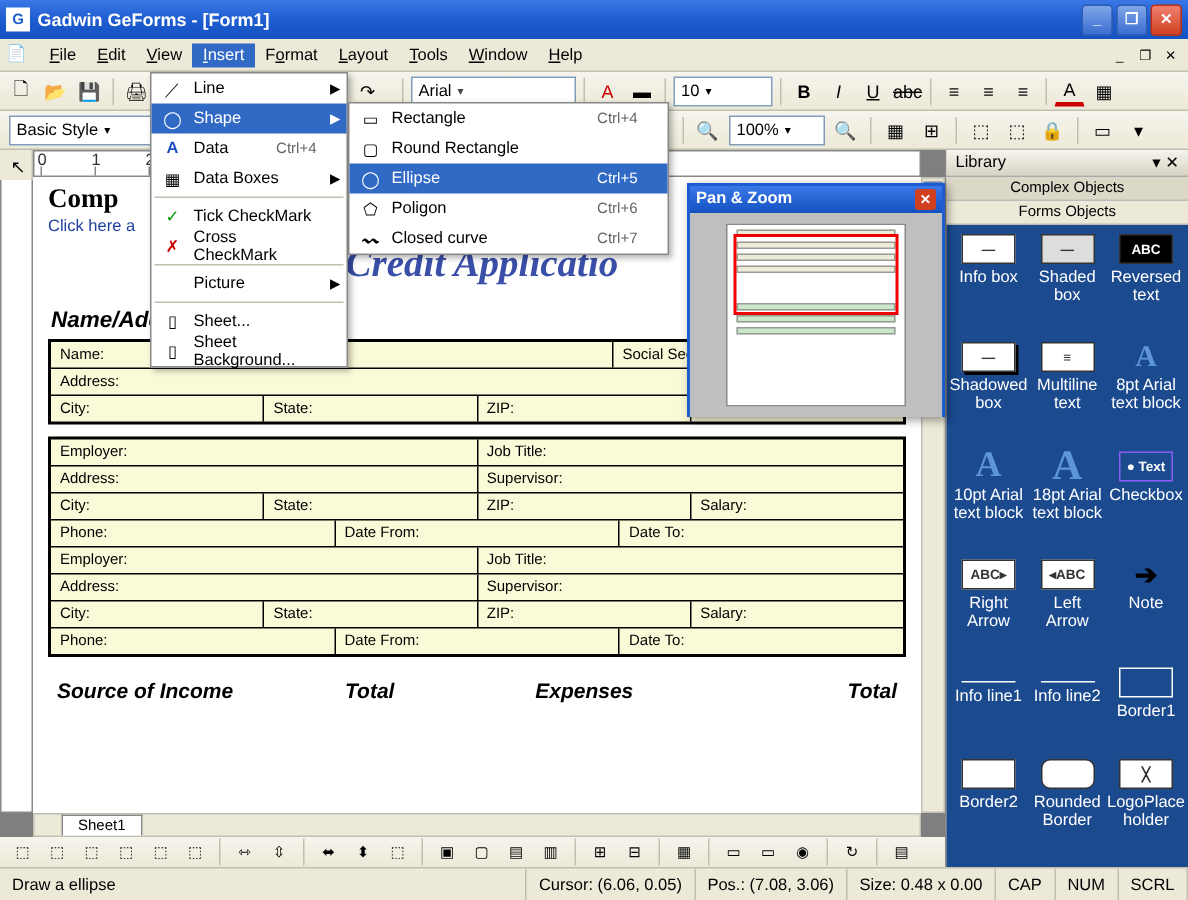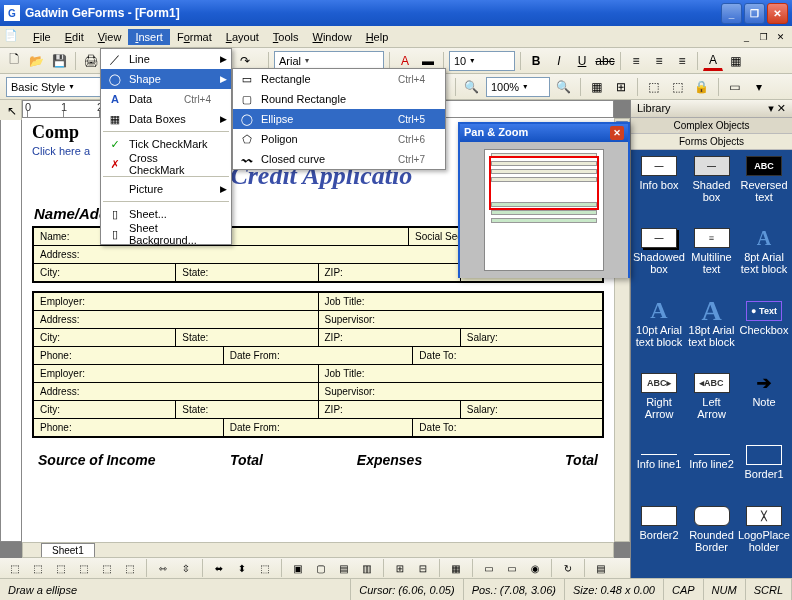--- a/index.html
+++ b/index.html
@@ -79,21 +79,21 @@
 .panzoom { position:absolute; top:122px; left:458px; width:172px; height:156px; border:2px solid #1e5dd0; background:#fff; z-index:90; box-shadow:2px 2px 6px rgba(0,0,0,0.4); }
 .pz-title { height:18px; background:linear-gradient(#3b78e7,#1552c1); color:#fff; font-size:10px; font-weight:bold; padding:2px 4px; display:flex; justify-content:space-between; }
 .pz-close { width:14px; height:14px; background:#d04020; color:#fff; display:inline-flex; align-items:center; justify-content:center; font-size:9px; cursor:pointer; border-radius:2px; }
 .pz-body { padding:6px; height:136px; background:#bfbfbf; display:flex; align-items:center; justify-content:center; }
 .pz-doc { width:120px; height:122px; background:#fff; border:1px solid #888; position:relative; }
 .pz-doc .vp { position:absolute; top:6px; left:4px; right:4px; height:54px; border:2px solid #e00; }
 .pz-doc .ln { height:5px; background:#ececd8; margin:3px 6px; border:1px solid #999; }
 .pz-doc .ln.g { background:#c8e8c8; }
 
 .statusbar { position:absolute; bottom:0; left:0; right:0; height:22px; background:#ece9d8; border-top:1px solid #c0c0b0; display:flex; align-items:center; font-size:10px; }
-.statusbar .cell { padding:0 8px; border-right:1px solid #c0c0b0; height:100%; display:flex; align-items:center;font-style:italic; }
+.statusbar .cell { padding:0 8px; border-right:1px solid #c0c0b0; height:100%; display:flex; align-items:center; }
 .statusbar .cell.main { flex:1; }
 .tb-txt { font-family:Arial; }
 .B { font-weight:bold; } .I { font-style:italic; } .U { text-decoration:underline; }
 </style>
 </head>
 <body>
 
 <div class="titlebar">
   <span class="app-icon">G</span>
   <span class="title">Gadwin GeForms - [Form1]</span>

